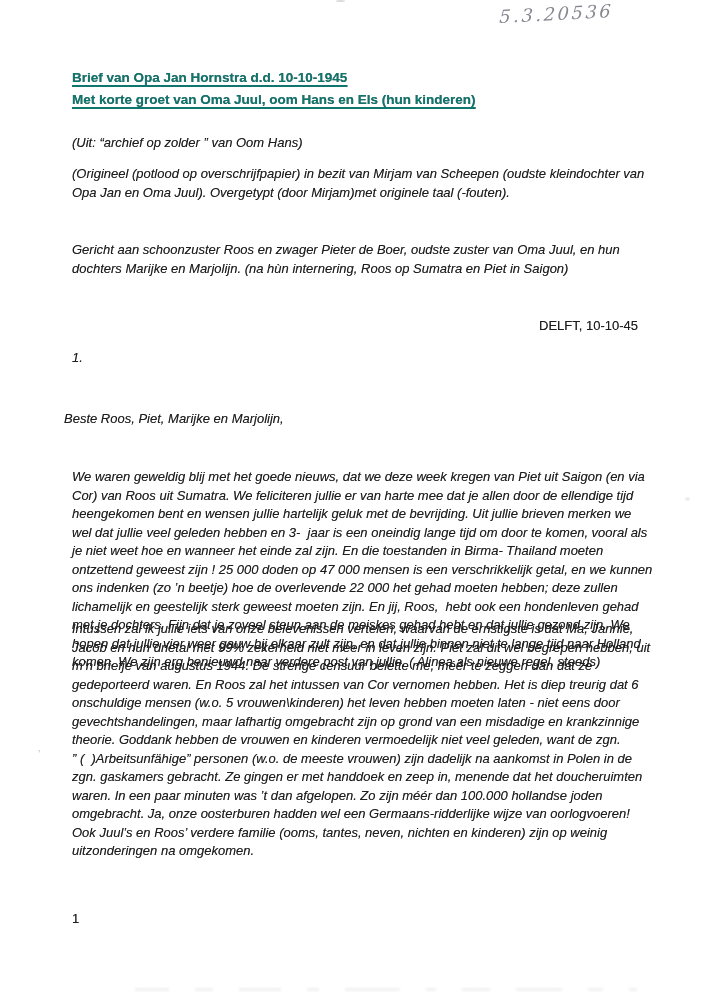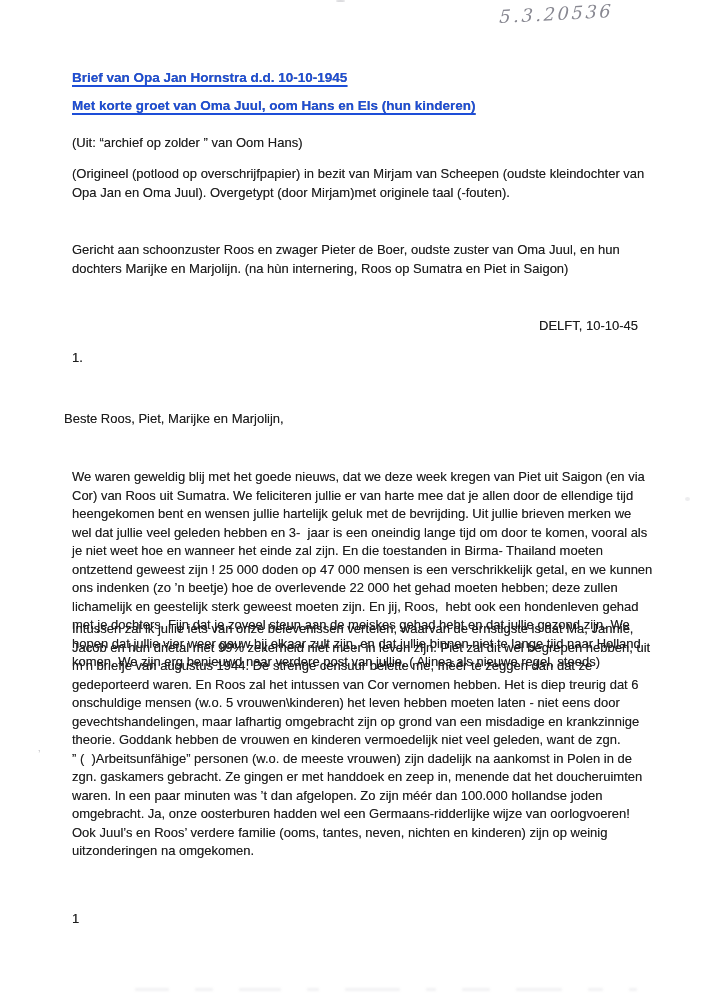--- a/index.html
+++ b/index.html
@@ -17,26 +17,27 @@
     color: #1c1c1c;
   }
   .abs { position: absolute; }
   .body-text {
     font-size: 13px;
     line-height: 18.5px;
     white-space: pre;
     letter-spacing: 0px;
     color: #1e1e1e;
     text-shadow: 0 0 0.5px rgba(30,30,30,0.55);
+    font-style: italic;
   }
   .heading {
     font-size: 13.5px;
     font-weight: bold;
     white-space: pre;
-    color: #1d4ed8;
+    color: #0f766e;
     text-decoration: underline;
     text-decoration-thickness: 1.5px;
     text-underline-offset: 3px;
     text-shadow: 0 0 0.5px rgba(20,20,20,0.6);
   }
   .handwriting {
     font-family: "DejaVu Serif", serif;
     font-style: italic;
     font-size: 18px;
     color: #73737e;
@@ -81,21 +82,21 @@
 <body>
 
 <div class="page">
 
   <div class="abs handwriting" style="left:500px; top:6px;">5.3.20536</div>
 
   <div class="abs speck" style="left:336px; top:0px; width:9px; height:2px;"></div>
 
   <div class="abs heading" style="left:72px; top:70px;">Brief van Opa Jan Hornstra d.d. 10-10-1945</div>
 
-  <div class="abs heading" style="left:72px; top:98px;">Met korte groet van Oma Juul, oom Hans en Els (hun kinderen)</div>
+  <div class="abs heading" style="left:72px; top:92px;">Met korte groet van Oma Juul, oom Hans en Els (hun kinderen)</div>
 
   <div class="abs body-text" style="left:72px; top:134px;">(Uit: “archief op zolder ” van Oom Hans)</div>
 
   <div class="abs body-text" style="left:72px; top:165px;">(Origineel (potlood op overschrijfpapier) in bezit van Mirjam van Scheepen (oudste kleindochter van
 Opa Jan en Oma Juul). Overgetypt (door Mirjam)met originele taal (-fouten).</div>
 
   <div class="abs body-text" style="left:72px; top:241px;">Gericht aan schoonzuster Roos en zwager Pieter de Boer, oudste zuster van Oma Juul, en hun
 dochters Marijke en Marjolijn. (na hùn internering, Roos op Sumatra en Piet in Saigon)</div>
 
   <div class="abs dateline" style="right:69px; top:318px;margin-left:23px;">DELFT, 10-10-45</div>

